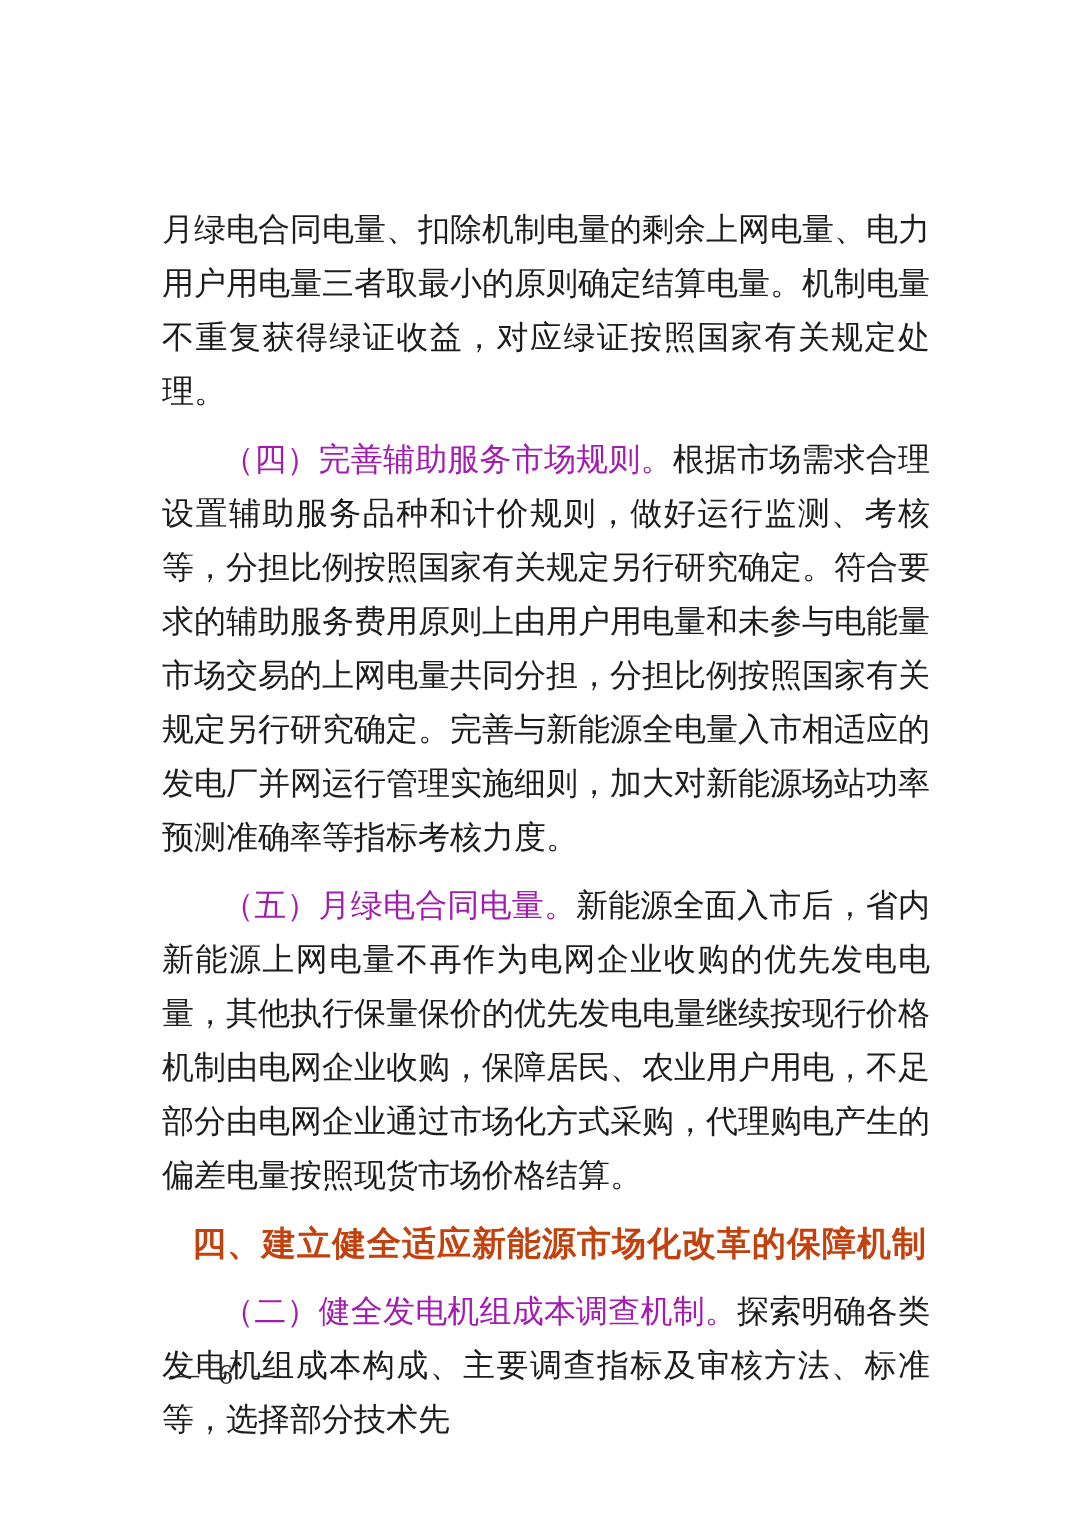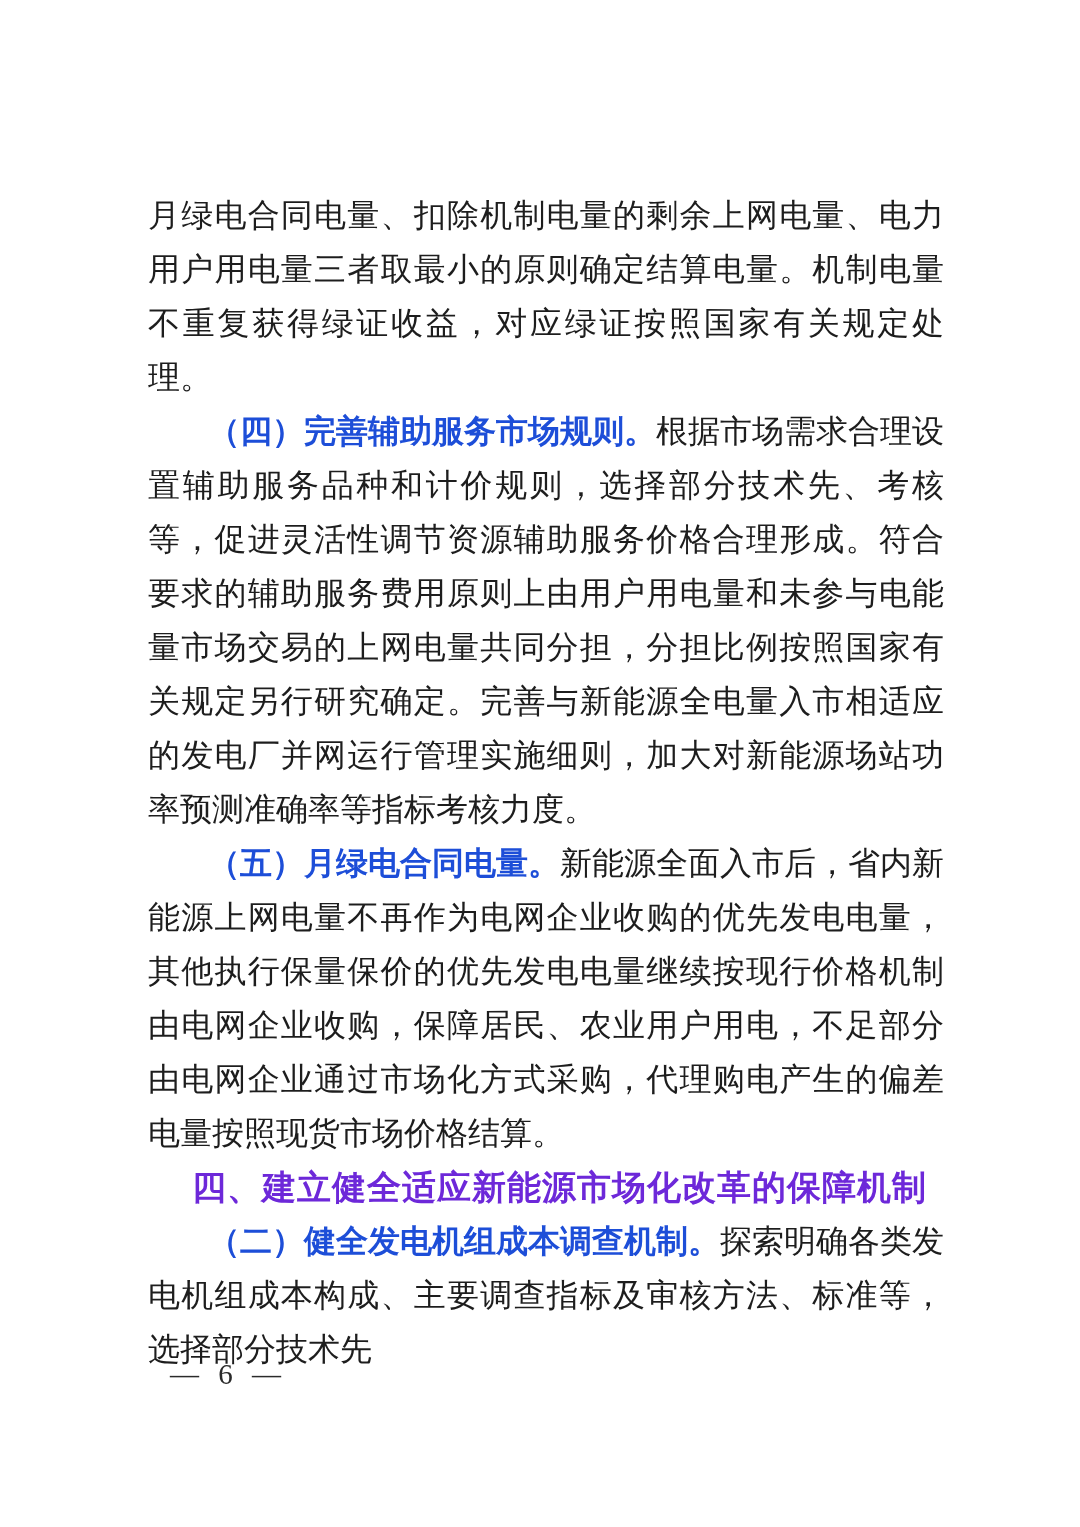--- a/index.html
+++ b/index.html
@@ -15,42 +15,42 @@
     overflow: hidden;
     font-family: "Liberation Serif", serif;
   }
   .content {
     position: absolute;
     left: 148px;
     top: 188px;
     width: 796px;
   }
   .para {
-    margin: 0;
+    margin: 14px;
     font-size: 32px;
     line-height: 54px;
     text-align: justify;
     text-justify: inter-ideograph;
     color: #1d1d1d;
     word-break: break-all;
   }
   .para.indent {
     text-indent: 60px;
   }
   .para .lead {
-    font-weight: 700;
-    color: #1d4ed8;
+    font-weight: 400;
+    color: #a21caf;
   }
   .heading {
     margin: 0;
     font-family: "Liberation Sans", sans-serif;
     font-weight: 700;
     font-size: 34px;
     line-height: 54px;
-    color: #6d28d9;
+    color: #c2410c;
     text-indent: 44px;
     letter-spacing: 1px;
   }
   .page-number {
     position: absolute;
     left: 170px;
     top: 1356px;
     font-size: 29px;
     line-height: 36px;
     color: #2a2a2a;
@@ -59,21 +59,21 @@
   }
 </style>
 </head>
 <body>
 
 <div class="page">
   <main class="content">
 
     <p class="para"><span>月绿电合同电量、扣除机制电量的剩余上网电量、电力用户用电量三者取最小的原则确定结算电量。机制电量不重复获得绿证收益，对应绿证按照国家有关规定处理。</span></p>
 
-    <p class="para indent"><span class="lead">（四）完善辅助服务市场规则。</span><span>根据市场需求合理设置辅助服务品种和计价规则，选择部分技术先、考核等，促进灵活性调节资源辅助服务价格合理形成。符合要求的辅助服务费用原则上由用户用电量和未参与电能量市场交易的上网电量共同分担，分担比例按照国家有关规定另行研究确定。完善与新能源全电量入市相适应的发电厂并网运行管理实施细则，加大对新能源场站功率预测准确率等指标考核力度。</span></p>
+    <p class="para indent"><span class="lead">（四）完善辅助服务市场规则。</span><span>根据市场需求合理设置辅助服务品种和计价规则，做好运行监测、考核等，分担比例按照国家有关规定另行研究确定。符合要求的辅助服务费用原则上由用户用电量和未参与电能量市场交易的上网电量共同分担，分担比例按照国家有关规定另行研究确定。完善与新能源全电量入市相适应的发电厂并网运行管理实施细则，加大对新能源场站功率预测准确率等指标考核力度。</span></p>
 
     <p class="para indent"><span class="lead">（五）月绿电合同电量。</span><span>新能源全面入市后，省内新能源上网电量不再作为电网企业收购的优先发电电量，其他执行保量保价的优先发电电量继续按现行价格机制由电网企业收购，保障居民、农业用户用电，不足部分由电网企业通过市场化方式采购，代理购电产生的偏差电量按照现货市场价格结算。</span></p>
 
     <h2 class="heading">四、建立健全适应新能源市场化改革的保障机制</h2>
 
 
     <p class="para indent"><span class="lead">（二）健全发电机组成本调查机制。</span><span>探索明确各类发电机组成本构成、主要调查指标及审核方法、标准等，选择部分技术先</span></p>
 
   </main>
 

